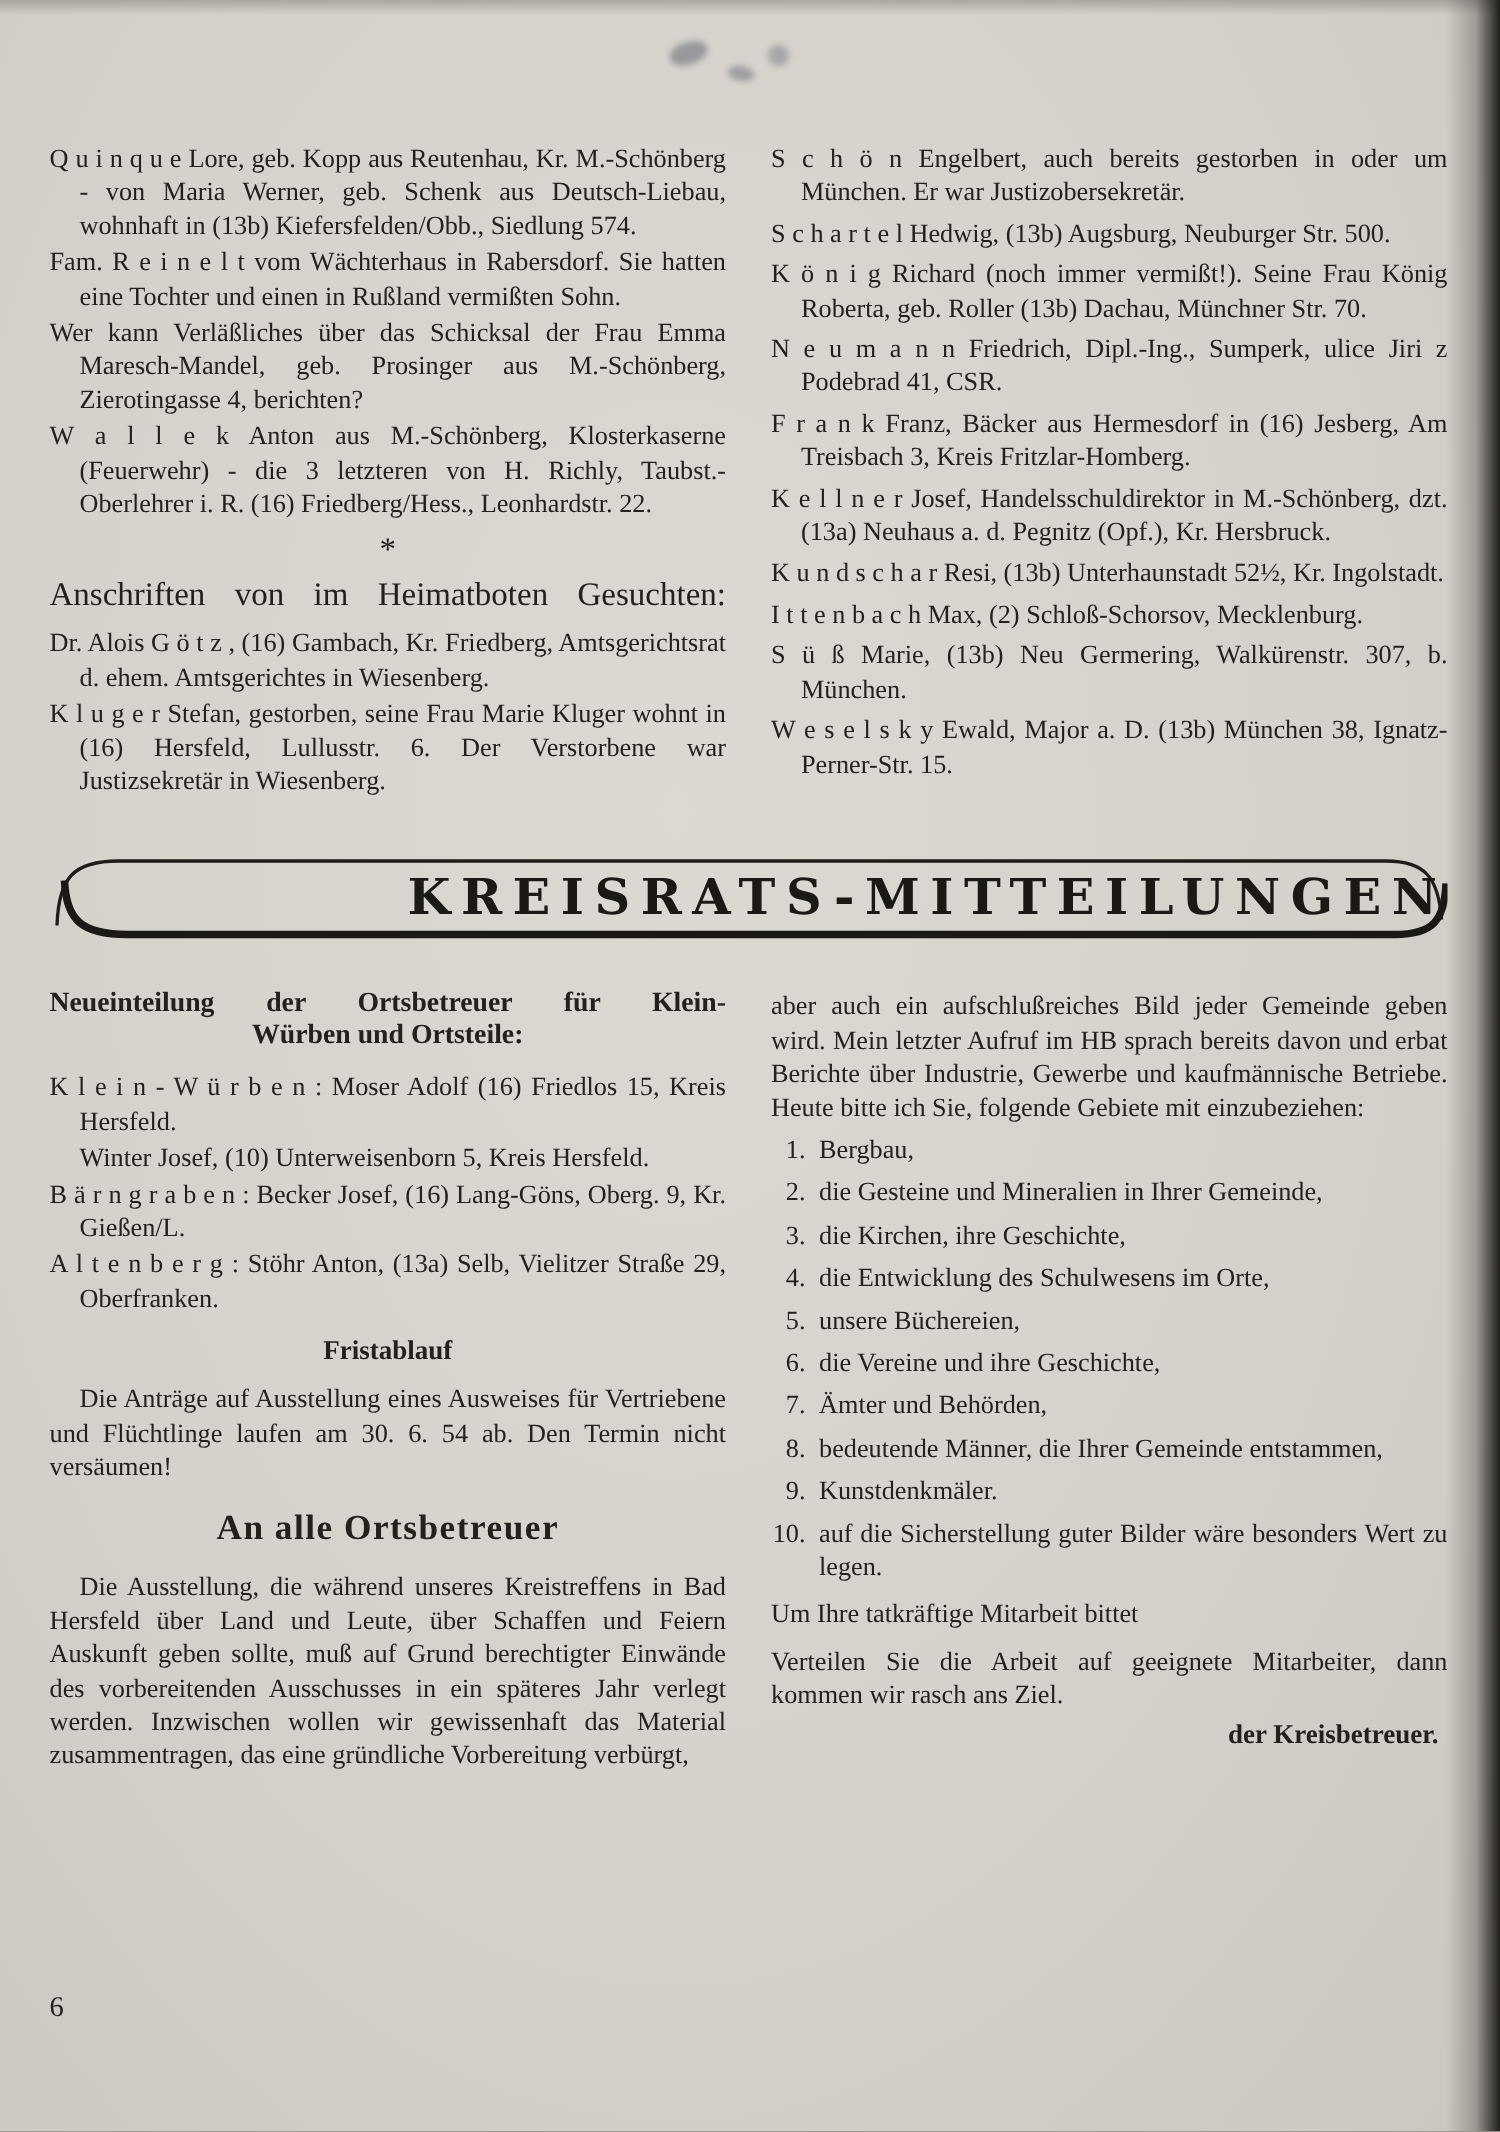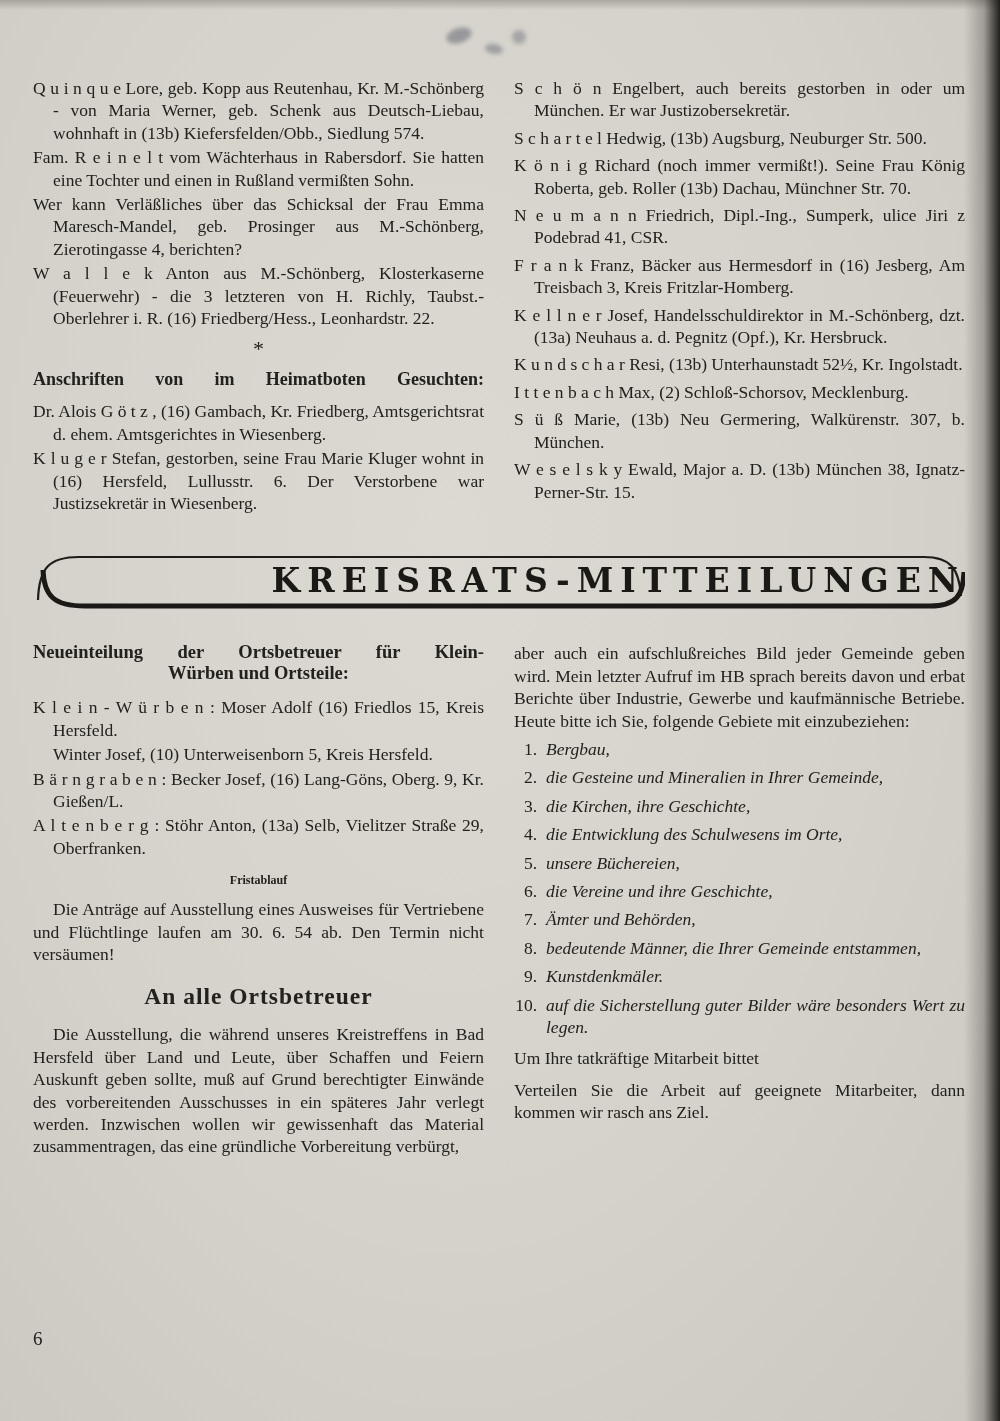--- a/index.html
+++ b/index.html
@@ -21,57 +21,57 @@
   .edge-top {
     position:absolute; top:0; left:0; right:0; height:10px;
     background:linear-gradient(to bottom, rgba(40,38,34,0.25), rgba(40,38,34,0));
     pointer-events:none;
   }
   .smudge { position:absolute; border-radius:50%; filter:blur(2px); }
   .smudge.s1 { left:446px; top:28px; width:26px; height:15px; background:rgba(75,80,95,0.45); transform:rotate(-18deg); }
   .smudge.s2 { left:485px; top:44px; width:18px; height:10px; background:rgba(75,80,95,0.40); transform:rotate(10deg); }
   .smudge.s3 { left:512px; top:30px; width:14px; height:14px; background:rgba(75,80,95,0.35); }
 
-  .content { position:absolute; left:33px; top:77px; width:932px; }
+  .content { position:absolute; left:33px; top:94px; width:932px; }
   .two-col { display:flex; gap:30px; }
   .col { width:451px; }
 
   p, .entry, .itext, .subhead, .head, .star {
     font-size:17.5px; line-height:22.4px;
   }
   .entry, p { text-align:justify; }
   .hang { padding-left:20px; text-indent:-20px; }
   .first-indent { text-indent:20px; }
   .gap-sm { margin-bottom:5px; }
   .gap-xs { margin-bottom:2px; }
 
   .star { display:block; text-align:center; font-size:22px; margin:9px 0 7px; }
   .subhead {
-    font-weight:bold; font-size:18px; margin:2px 0 10px;
+    font-weight:normal; font-size:22px; margin:2px 0 10px;
     text-align:justify; text-align-last:justify;
   }
 
   .banner { position:relative; height:72px; margin:30px 0 24px; width:932px; }
   .banner svg { position:absolute; left:0; top:0; width:100%; height:100%; }
   .banner-title {
     position:relative; text-align:right; padding-top:15px;
     font-family:"DejaVu Serif","Liberation Serif",serif;
     font-weight:bold; font-size:33px; letter-spacing:7px; color:#1b1915;
   }
 
   .head-line1 { display:block; font-weight:bold; font-size:18.5px; text-align:justify; text-align-last:justify; }
   .head-line2 { display:block; font-weight:bold; font-size:18.5px; text-align:center; margin-bottom:12px; }
 
-  .mid-head { text-align:center; font-weight:bold; font-size:12px; margin:14px 0 10px; }
+  .mid-head { text-align:center; font-weight:bold; font-size:18px; margin:14px 0 10px; }
   .big-head { text-align:center; font-weight:bold; font-size:23.5px; letter-spacing:1px; margin:18px 0 13px; }
 
   .list { margin-top:6px; }
   .list-item { display:flex; margin-bottom:6px; }
   .list-item .num { width:32px; min-width:32px; text-align:right; padding-right:9px; font-size:17.5px; line-height:22.4px; }
-  .list-item .itext { flex:1; text-align:justify;font-style:italic; }
+  .list-item .itext { flex:1; text-align:justify; }
 
   .outro { margin-top:9px; }
   .signature { text-align:right; font-weight:bold; font-size:18px; margin-top:5px; padding-right:6px; }
 
   .page-number { position:absolute; left:33px; top:1328px; font-size:19px; }
 </style>
 </head>
 <body>
 
 <div class="page">
@@ -172,20 +172,21 @@
             <span class="itext">Kunstdenkmäler.</span>
           </div>
           <div class="list-item">
             <span class="num">10.</span>
             <span class="itext">auf die Sicherstellung guter Bilder wäre besonders Wert zu legen.</span>
           </div>
         </div>
 
         <p class="outro">Um Ihre tatkräftige Mitarbeit bittet</p>
         <p class="outro">Verteilen Sie die Arbeit auf geeignete Mitarbeiter, dann kommen wir rasch ans Ziel.</p>
+        <div class="signature">der Kreisbetreuer.</div>
       </div>
     </section>
   </div>
 
   <div class="page-number">6</div>
 
   <div class="edge-right"></div>
 </div>
 
 </body></html>

